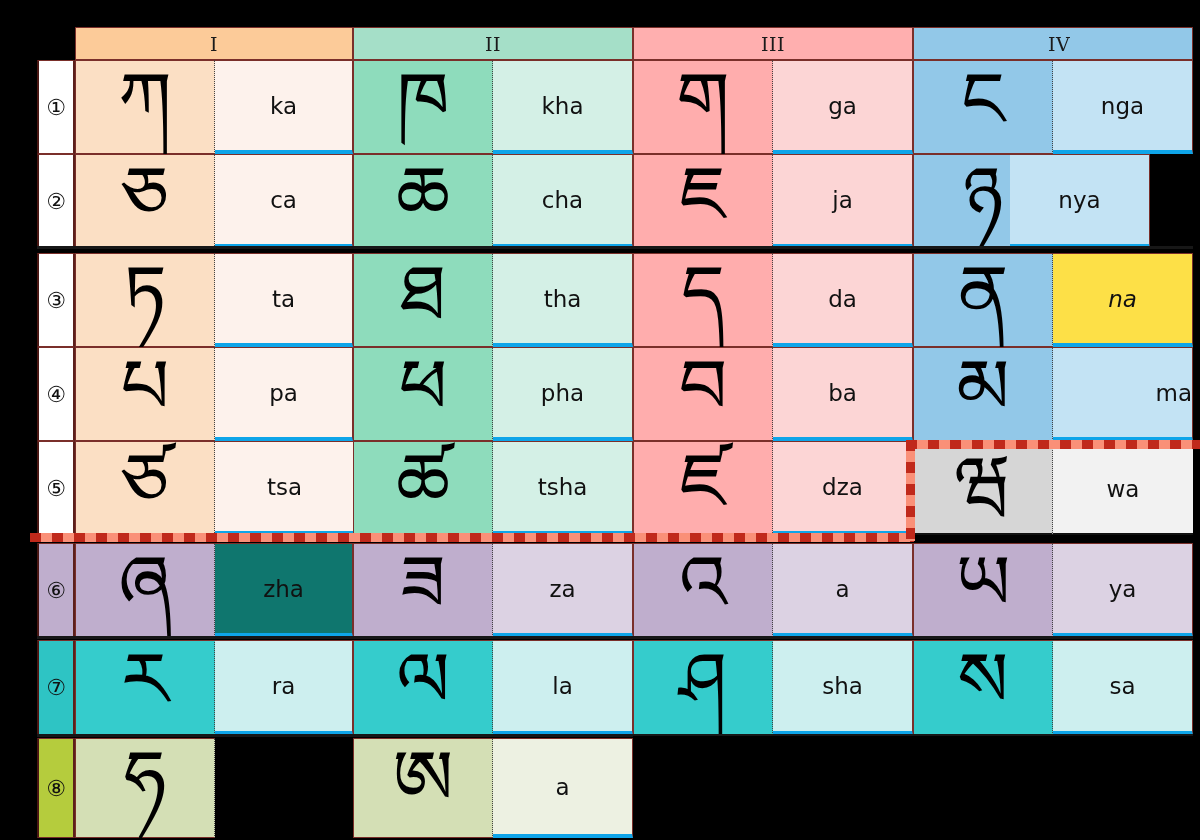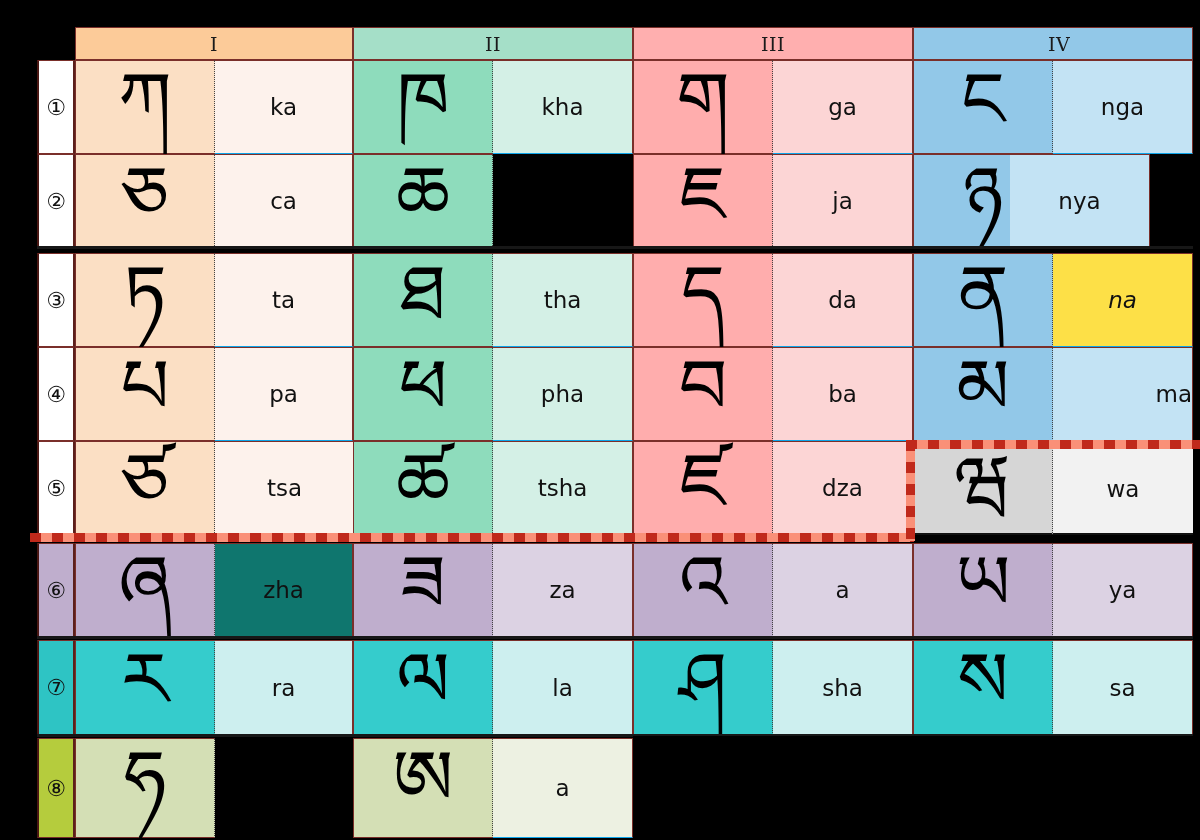--- a/index.html
+++ b/index.html
@@ -70,21 +70,21 @@
     display: block;
     transform: translateY(-2px);
   }
 
   .rom {
     display: flex;
     align-items: center;
     justify-content: center;
     border-right: 1px solid #7a2f2a;
     border-top: 1px solid #7a2f2a;
-    border-bottom: 1px solid #0ea5e9;
+    border-bottom: 4px solid #0ea5e9;
     font-size: 23px;
     color: #111;
   }
 
   
   .sep-strong {
     position: absolute;
     background: #171717;
     height: 3px;
   }
@@ -166,20 +166,23 @@
   </div>
   <div class="cell glyph" style="left:75px; top:154px; width:140px; height:94px; background:#FBDFC4;">
     <span>ཅ</span>
   </div>
   <div class="cell rom" style="left:215px; top:154px; width:138px; height:94px; background:#FDF2EC;">
     <span>ca</span>
   </div>
   <div class="cell glyph" style="left:353px; top:154px; width:140px; height:94px; background:#8EDCBC;">
     <span>ཆ</span>
   </div>
+  <div class="cell rom" style="left:493px; top:154px; width:140px; height:94px; background:#D4F0E6;">
+    <span>cha</span>
+  </div>
   <div class="cell glyph" style="left:633px; top:154px; width:140px; height:94px; background:#FFADAD;">
     <span>ཇ</span>
   </div>
   <div class="cell rom" style="left:773px; top:154px; width:140px; height:94px; background:#FCD5D5;">
     <span>ja</span>
   </div>
   <div class="cell glyph" style="left:913px; top:154px; width:140px; height:94px; background:#92C8E8;">
     <span>ཉ</span>
   </div>
   <div class="cell rom" style="left:1010px; top:154px; width:140px; height:94px; background:#C3E3F4;">

